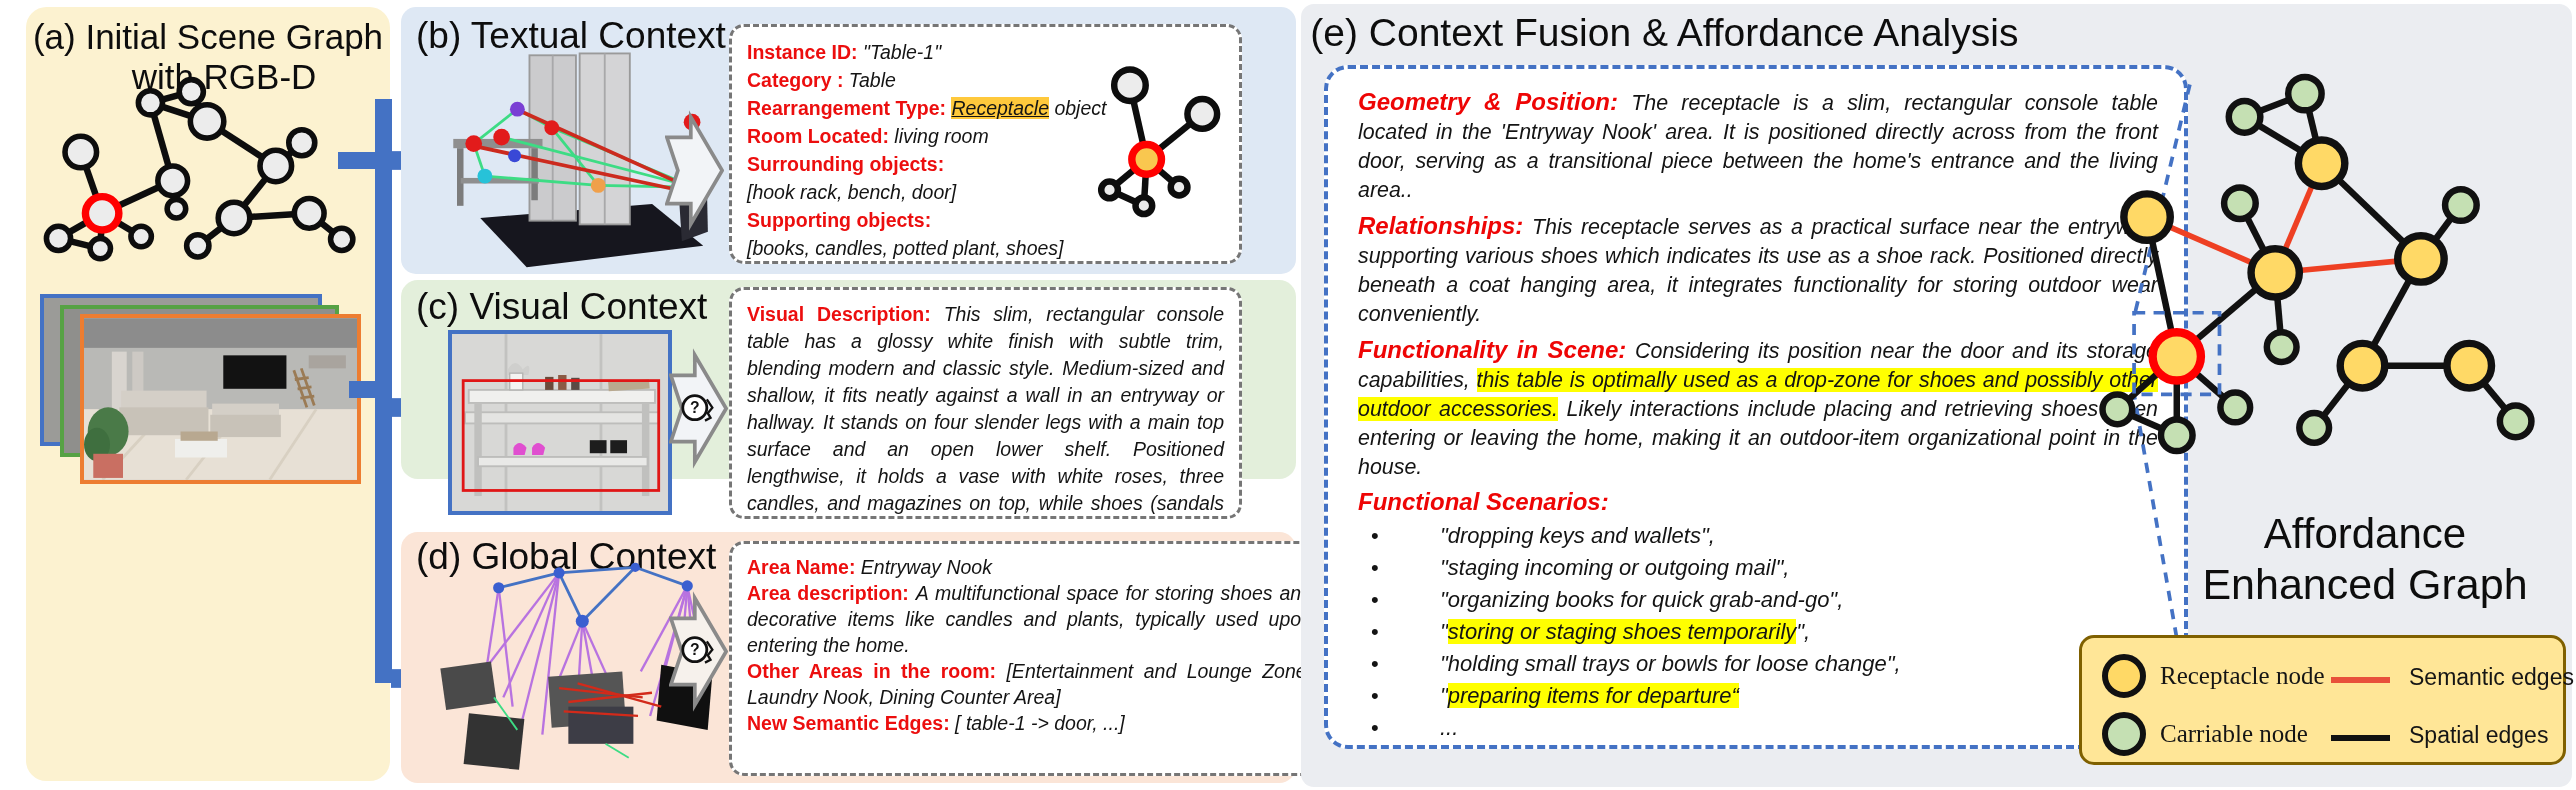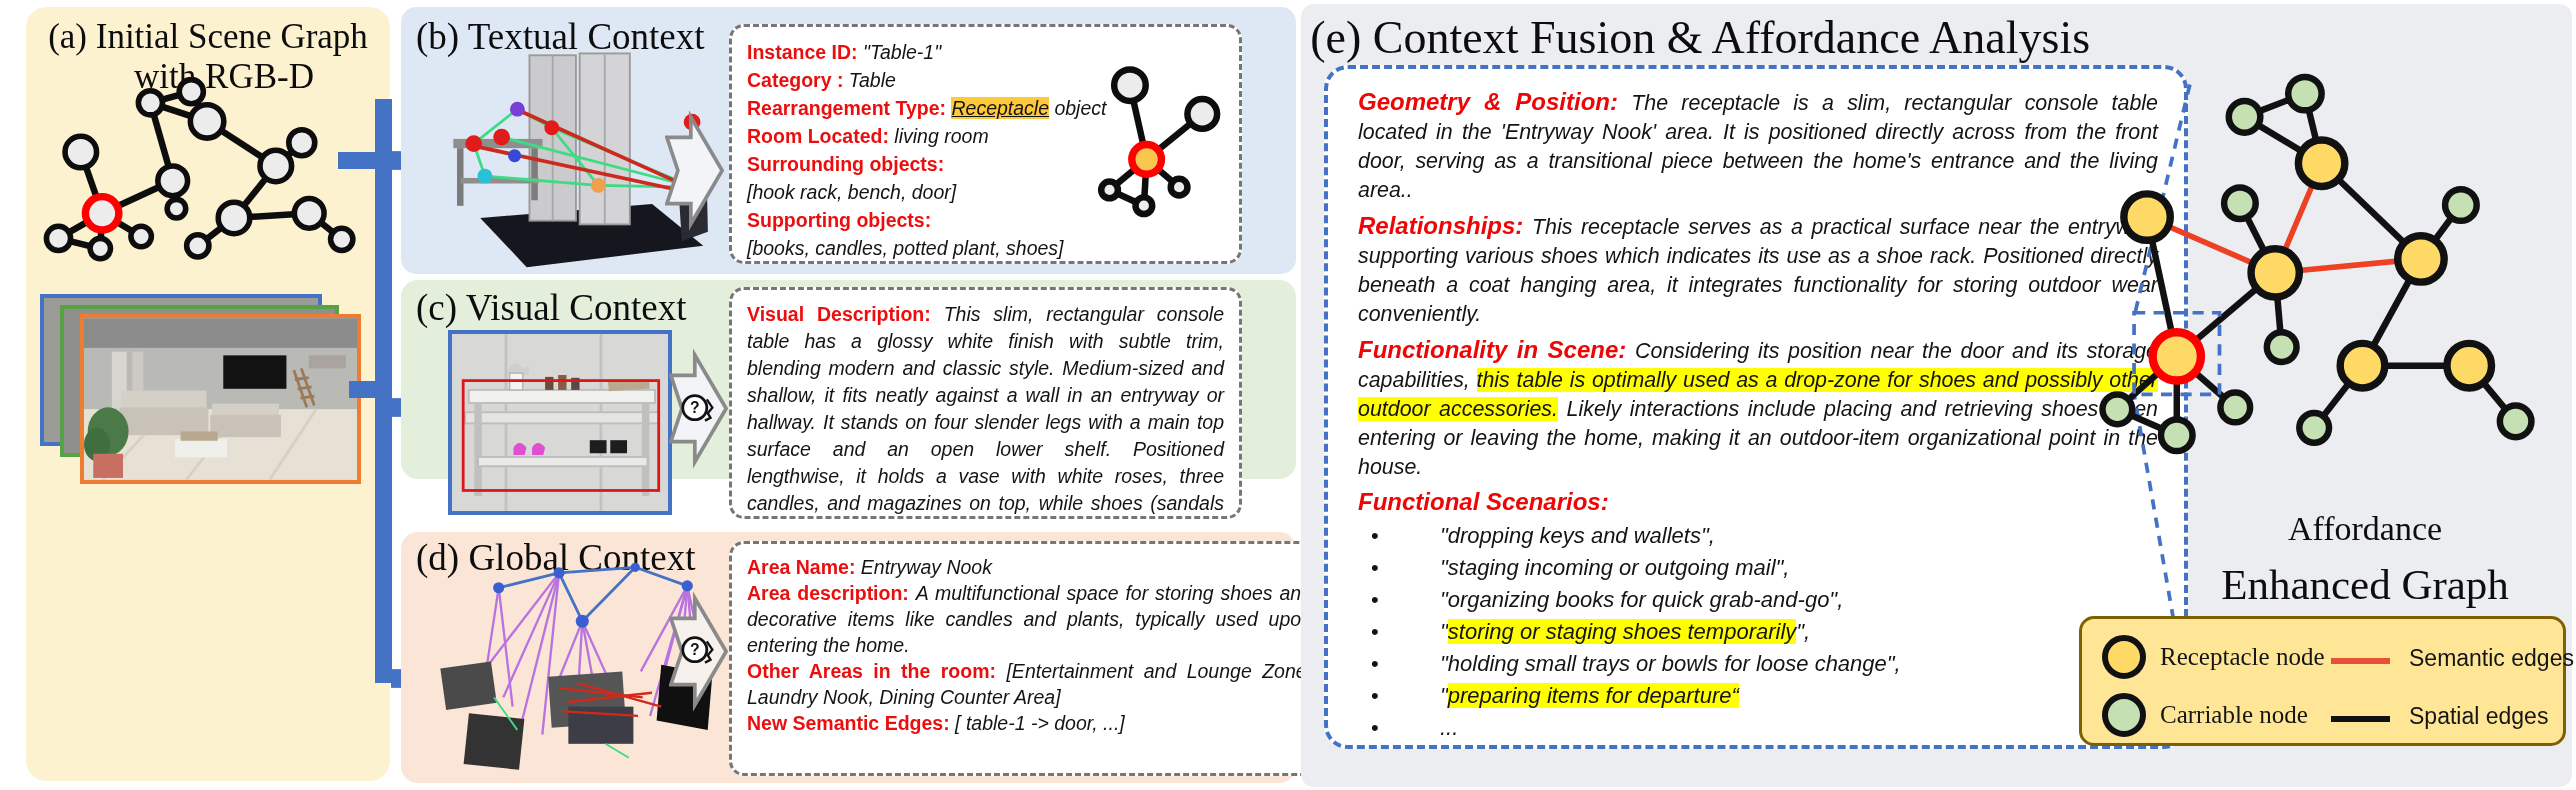--- a/index.html
+++ b/index.html
@@ -1,19 +1,19 @@
 <!DOCTYPE html>
 <html style="font-size:15px"><head>
 <meta charset="utf-8">
 <style>
   html,body{margin:0;padding:0;background:#ffffff;}
   #fig{position:relative;width:2576px;height:791px;background:#ffffff;overflow:hidden;
        font-family:"Liberation Sans",sans-serif;}
   .panel{position:absolute;border-radius:20.4px;}
-  .ptitle{position:absolute;font-family:Liberation Serif, serif;color:#0d0d0d;white-space:nowrap;}
+  .ptitle{position:absolute;font-family:Liberation Sans, sans-serif;color:#0d0d0d;white-space:nowrap;}
   .dashedbox{position:absolute;background:#ffffff;border:3.7px dashed #767676;border-radius:15px;box-sizing:border-box;}
   .ftext{font-family:"Liberation Sans",sans-serif;font-size:19.5px;line-height:28px;color:#111;}
   .rlabel{color:#ec0e0e;font-weight:bold;font-style:normal;}
   .val{color:#141414;font-style:italic;}
   .hl-y{background:#ffff00;}
   .hl-o{background:#ffc93c;text-decoration:underline;}
   .ebody{font-family:"Liberation Sans",sans-serif;font-style:italic;font-size:21.4px;line-height:29px;
          color:#141414;text-align:justify;}
   .ehead{color:#ee0505;font-weight:bold;font-style:italic;font-size:24px;}
   .bullet-row{display:flex;line-height:32px;font-size:22px;}
@@ -336,21 +336,21 @@
         <span class="val">[Entertainment and Lounge Zone, Laundry Nook, Dining Counter Area]</span>
       </div>
       <div class="ftext" style="line-height:26px;">
         <span class="rlabel">New Semantic Edges:</span>
         <span class="val">[ table-1 -&gt; door, ...]</span>
       </div>
     </div>
   </div>
 
   <div class="panel" style="left:1301px;top:3.7px;width:1271px;height:783px;background:#EBEDF1;border-radius:13px;">
-    <div class="ptitle" style="left:9.3px;top:7.4px;font-size:46px;">(e) Context Fusion &amp; Affordance Analysis</div>
+    <div class="ptitle" style="left:9.3px;top:7.4px;font-size:39px;">(e) Context Fusion &amp; Affordance Analysis</div>
 
     <div class="abs" style="left:23px;top:61px;width:864px;height:684px;background:#ffffff;border:4.6px dashed #4472C4;
                 border-radius:24px;box-sizing:border-box;padding:15px 26px 9.3px 30px;overflow:hidden;">
       <p class="ebody" style="margin:3.7px 0;">
         <span class="ehead">Geometry &amp; Position:</span>
         <span>The receptacle is a slim, rectangular console table located in the 'Entryway Nook' area. It is positioned directly across from the front door, serving as a transitional piece between the home's entrance and the living area..</span>
       </p>
       <p class="ebody" style="margin:5.6px 0;">
         <span class="ehead">Relationships:</span>
         <span>This receptacle serves as a practical surface near the entryway, supporting various shoes which indicates its use as a shoe rack. Positioned directly beneath a coat hanging area, it integrates functionality for storing outdoor wear conveniently.</span>
@@ -443,24 +443,24 @@
           <circle cx="55" cy="198" r="25"></circle>
           <circle cx="193" cy="258" r="26"></circle>
         <circle cx="350" cy="243" r="25"></circle>
           <circle cx="287" cy="358" r="24"></circle>
           <circle cx="402" cy="358" r="24"></circle>
       </g>
       <circle cx="87" cy="348" r="26" fill="#FFD966" stroke="#FF0000" stroke-width="9"></circle>
       <rect x="41" y="301" width="92" height="88" fill="none" stroke="#4472C4" stroke-width="4" stroke-dasharray="12 9"></rect>
     </svg>
 
-    <div class="ptitle" style="left:855px;top:506px;width:418px;text-align:center;font-size:34px;">Affordance</div>
+    <div class="ptitle" style="left:855px;top:506px;width:418px;text-align:center;font-size:42px;">Affordance</div>
     <div class="ptitle" style="left:855px;top:556px;width:418px;text-align:center;font-size:43px;">Enhanced Graph</div>
 
-    <div class="abs" style="left:778px;top:612px;width:487px;height:130px;background:#FFE697;border:3.7px solid #7F6000;border-radius:15px;box-sizing:border-box;">
+    <div class="abs" style="left:778px;top:631px;width:487px;height:130px;background:#FFE697;border:3.7px solid #7F6000;border-radius:15px;box-sizing:border-box;">
       <div class="abs" style="left:20.4px;top:16.7px;width:32px;height:32px;border-radius:50%;background:#FFD966;border:6.5px solid #111;"></div>
       <div class="legend-label-serif abs" style="left:78px;top:24px;">Receptacle node</div>
       <div class="abs" style="left:249px;top:39px;width:59px;height:6.5px;background:#E8503A;"></div>
       <div class="legend-label-sans abs" style="left:327px;top:26px;">Semantic edges</div>
       <div class="abs" style="left:20.4px;top:74px;width:32px;height:32px;border-radius:50%;background:#C5E0B3;border:6.5px solid #111;"></div>
       <div class="legend-label-serif abs" style="left:78px;top:82px;">Carriable node</div>
       <div class="abs" style="left:249px;top:97px;width:59px;height:6.5px;background:#111;"></div>
       <div class="legend-label-sans abs" style="left:327px;top:84px;">Spatial edges</div>
     </div>
   </div>

